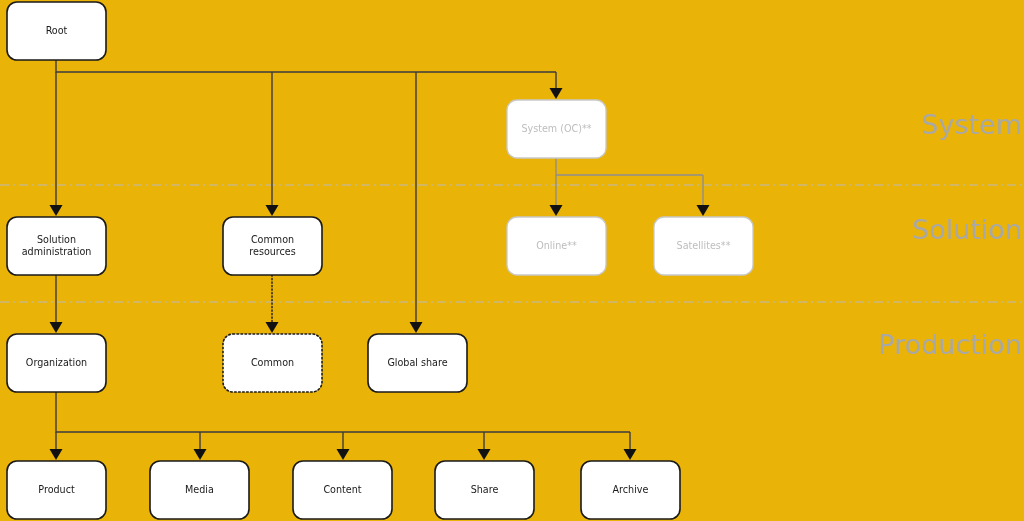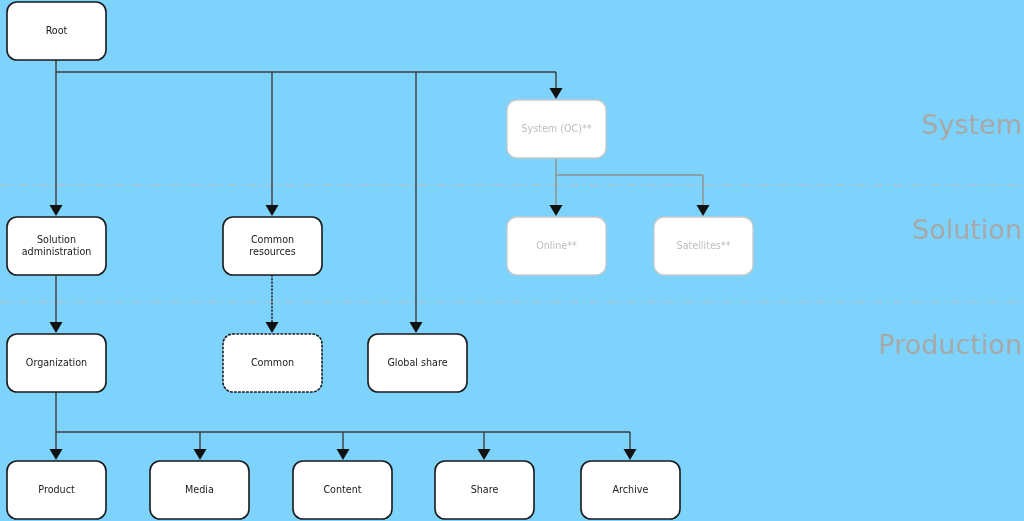--- a/index.html
+++ b/index.html
@@ -11,21 +11,21 @@
   body {
     width: 1024px;
     height: 521px;
     font-family: "DejaVu Sans", "Liberation Sans", sans-serif;
     overflow: hidden;
   }
   #diagram-root {
     position: relative;
     width: 1024px;
     height: 521px;
-    background: #7dd3fc;
+    background: #eab308;
     text-align: center;
   }
   svg.diagram-canvas {
     position: absolute;
     top: 0;
     left: 0;
     width: 1024px;
     height: 521px;
     display: block;
   }

